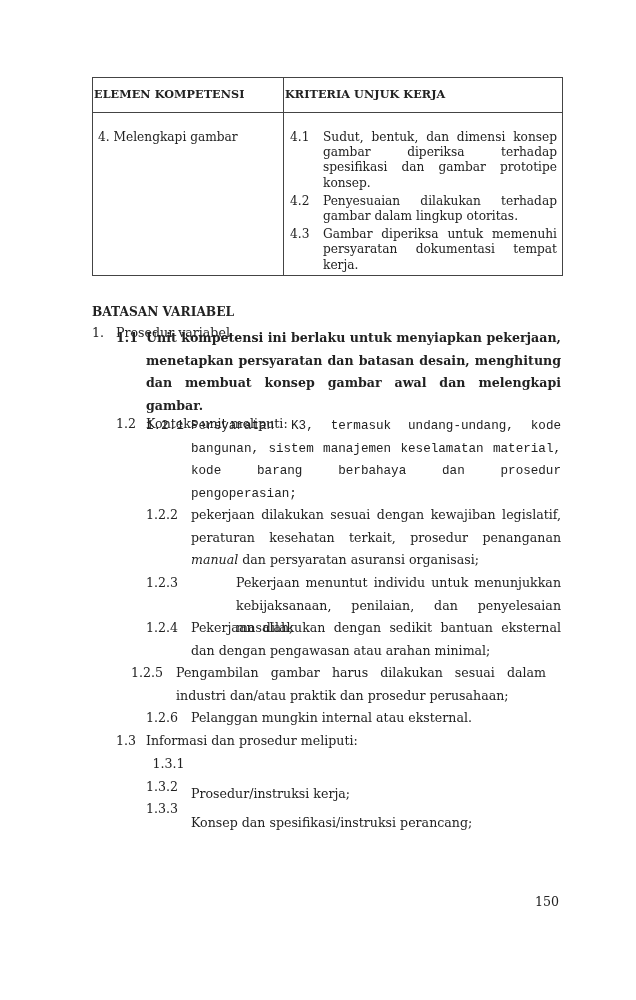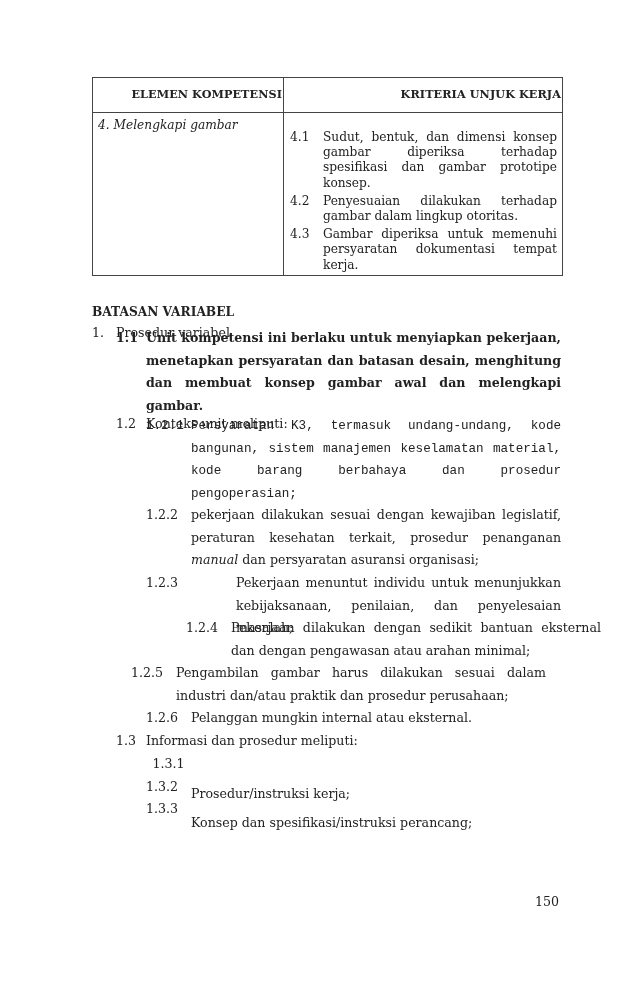--- a/index.html
+++ b/index.html
@@ -3,23 +3,23 @@
 <meta charset="utf-8">
 <style>
   html, body { margin:0; padding:0; background:#ffffff; }
   body { width:636px; height:1000px; position:relative; overflow:hidden;
          font-family:"DejaVu Serif", serif; color:#222; }
   .page { position:absolute; left:0; top:0; width:636px; height:1000px; }
 
   table.kuk { position:absolute; left:92px; top:77px; width:471px;
               border-collapse:collapse; font-size:12.2px; line-height:15.2px; }
   table.kuk th, table.kuk td { border:1.3px solid #444; vertical-align:top; }
-  table.kuk th { height:32px; font-weight:bold; font-size:11.2px; text-align:right; vertical-align:middle; letter-spacing:0.1px; }
+  table.kuk th { height:32px; font-weight:bold; font-size:11.2px; text-align:left; vertical-align:middle; letter-spacing:0.1px; }
   table.kuk th.c1 { width:188px; }
-  table.kuk td.c1 { padding:5px 5px;font-style:italic; }
+  table.kuk td.c1 { padding:17px 5px; }
   table.kuk td.c2 { padding:17px 5px 2px 6px; }
   .krit { display:flex; margin-bottom:3px; }
   .krit .num { width:33px; flex:none; }
   .krit .txt { flex:1; text-align:justify; }
 
   .heading { position:absolute; left:92px; top:305px; font-weight:bold; font-size:12.2px; }
   .row { position:absolute; display:flex; font-size:12.6px; line-height:22.7px; }
   .row .num { flex:none; }
   .row .txt { text-align:justify; text-align-last:left; }
   .pg { position:absolute; left:535px; top:894px; font-size:12.6px; }
@@ -81,21 +81,21 @@
   <div class="row" style="left:146px; top:504px; width:415px;">
     <span class="num" style="width:45px;">1.2.2</span>
     <span class="txt" style="width:370px;"><span>pekerjaan dilakukan sesuai dengan kewajiban legislatif, peraturan kesehatan terkait, prosedur penanganan </span><em>manual</em><span> dan persyaratan asuransi organisasi;</span></span>
   </div>
 
   <div class="row" style="left:146px; top:572px; width:415px;gap:45px;">
     <span class="num" style="width:45px;">1.2.3</span>
     <span class="txt" style="width:370px;">Pekerjaan menuntut individu untuk menunjukkan kebijaksanaan, penilaian, dan penyelesaian masalah;</span>
   </div>
 
-  <div class="row" style="left:146px; top:617px; width:415px;margin-left:40px;">
+  <div class="row" style="left:146px; top:617px; width:415px;">
     <span class="num" style="width:45px;">1.2.4</span>
     <span class="txt" style="width:370px;">Pekerjaan dilakukan dengan sedikit bantuan eksternal dan dengan pengawasan atau arahan minimal;</span>
   </div>
 
   <div class="row" style="left:131px; top:662px; width:415px;justify-content:space-between;">
     <span class="num" style="width:45px;">1.2.5</span>
     <span class="txt" style="width:370px;">Pengambilan gambar harus dilakukan sesuai dalam industri dan/atau praktik dan prosedur perusahaan;</span>
   </div>
 
   <div class="row" style="left:146px; top:707px; width:415px;">

